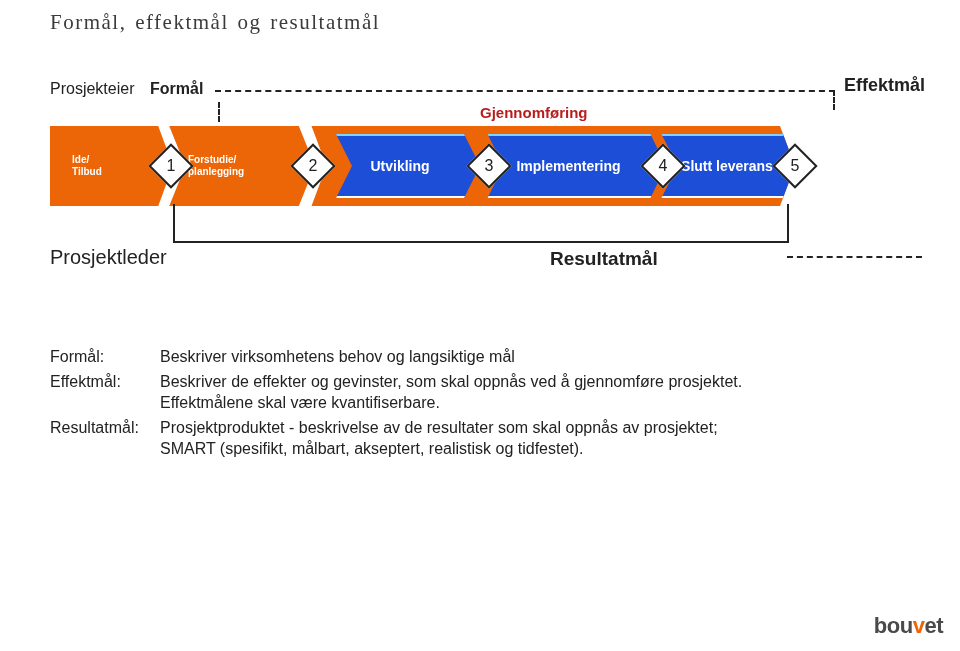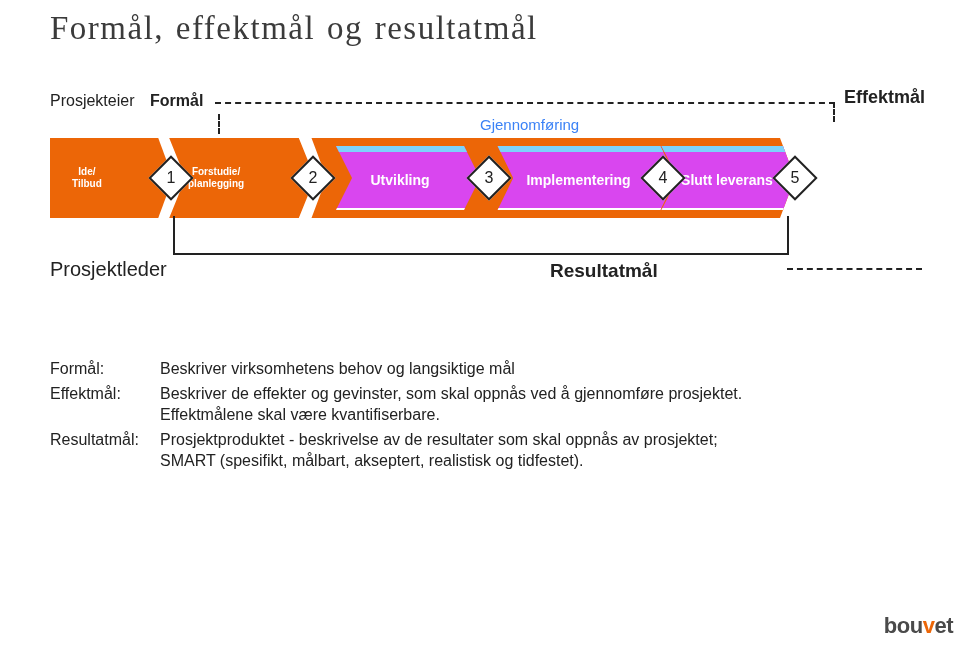--- a/index.html
+++ b/index.html
@@ -6,27 +6,27 @@
     body {
       font-family: Arial, Verdana, sans-serif;
       background: #fff;
       width: 960px;
       height: 651px;
       padding: 10px 30px 10px 50px;
       position: relative;
     }
     .title {
       font-family: Georgia, 'Times New Roman', serif;
-      font-size: 33px;
+      font-size: 21px;
       color: #3b3b3b;
       letter-spacing: 1.5px;
       word-spacing: 2px;
       margin-bottom: 45px;
     }
-    .diagram-area { position: relative; height: 250px; text-align: center; }
+    .diagram-area { position: relative; height: 250px; }
     .owner-row { position: relative; height: 28px; margin-bottom: 18px; }
     .owner-label { position: absolute; left: 0; top: 0; font-size: 16px; color: #222; }
     .owner-label.formal { font-weight: bold; left: 100px; }
     .dashed-top { position: absolute; left: 165px; top: 10px; width: 620px; border-top: 2px dashed #222; }
     .effekt-label { position: absolute; right: 5px; top: -5px; font-size: 18px; font-weight: bold; color: #222; }
 
     .process { position: relative; height: 80px; margin-bottom: 30px; }
     .chevron {
       position: absolute;
       top: 0; bottom: 0;
@@ -50,30 +50,30 @@
       clip-path: polygon(10% 0, 89% 0, 100% 50%, 89% 100%, 10% 100%, 20% 50%);
     }
     .chevron .lbl {
       position: absolute; left: 22px; top: 50%; transform: translateY(-50%);
       color: #fff; font-size: 10px; font-weight: bold; line-height: 1.2;
     }
     .chevron.c2 .lbl { left: 35px; }
     .chevron.c5 .lbl { left: 33px; }
     .sub-chevron {
       position: absolute; top: 8px; bottom: 8px;
-      background: #d946ef;
-      border-top: 6px solid #7dd3fc;
+      background: #1d4ed8;
+      border-top: 2px solid #7dd3fc;
       border-bottom: 2px solid #fff;
     }
     .sub-chevron.s3a {
       left: 25px; width: 160px;
       clip-path: polygon(10% 0, 90% 0, 100% 50%, 90% 100%, 10% 100%, 20% 50%);
     }
     .sub-chevron.s3b {
-      left: 186px; width: 195px;
+      left: 176px; width: 195px;
       clip-path: polygon(8.5% 0, 92% 0, 100% 50%, 92% 100%, 8.5% 100%, 16.5% 50%);
     }
     .sub-chevron.s4 {
       left: 350px; width: 164px;
       clip-path: polygon(10% 0, 90% 0, 100% 50%, 90% 100%, 10% 100%, 20% 50%);
     }
     .sub-chevron .slbl {
       position: absolute; left: 50%; top: 50%; transform: translate(-50%, -50%);
       color: #fff; font-size: 14px; font-weight: bold; white-space: nowrap;
     }
@@ -101,21 +101,21 @@
     .vconn-right { position: absolute; left: 783px; top: -128px; height: 18px; border-left: 2px dashed #222; }
     .result-label { position: absolute; left: 500px; top: 12px; font-size: 19px; font-weight: bold; color: #222; }
     .dashed-right { position: absolute; left: 737px; top: 20px; width: 135px; border-top: 2px dashed #222; }
 
     .definitions { margin-top: 16px; font-size: 16px; line-height: 1.35; color: #222; }
     .def-row { display: flex; margin-bottom: 3px; }
     .def-term { width: 110px; flex-shrink: 0; }
     .def-text { flex: 1; }
 
     .logo {
-      position: absolute; right: 7px; bottom: 12px;
+      position: absolute; right: 17px; bottom: 12px;
       font-size: 22px; font-weight: bold; color: #4a4a4a;
       letter-spacing: -0.5px;
     }
     .logo .accent { color: #ec6607; }
   </style>
 </head>
 <body>
 
 <div class="title">Formål, effektmål og resultatmål</div>
 
@@ -136,21 +136,21 @@
         <span>Ide/</span><br>
         <span>Tilbud</span>
       </div>
     </div>
     <div class="chevron c2">
       <div class="lbl">
         <span>Forstudie/</span><br>
         <span>planlegging</span>
       </div>
     </div>
-    <div style="position:absolute;left:430px;top:-22px;font-size:15px;font-weight:normal;color:#3b82f6;">Gjennomføring</div>
+    <div style="position:absolute;left:430px;top:-22px;font-size:15px;font-weight:bold;color:#b91c1c;">Gjennomføring</div>
     <div class="chevron container">
       <div class="sub-chevron s3a">
         <div class="slbl">Utvikling</div>
       </div>
       <div class="sub-chevron s3b">
         <div class="slbl">Implementering</div>
       </div>
       <div class="sub-chevron s4">
         <div class="slbl">Slutt leverans</div>
       </div>

